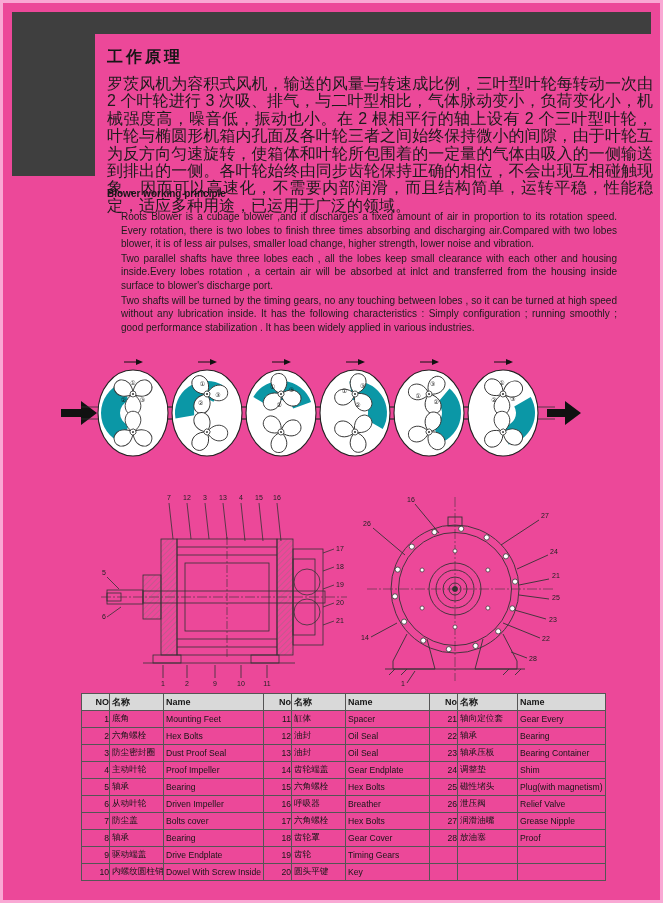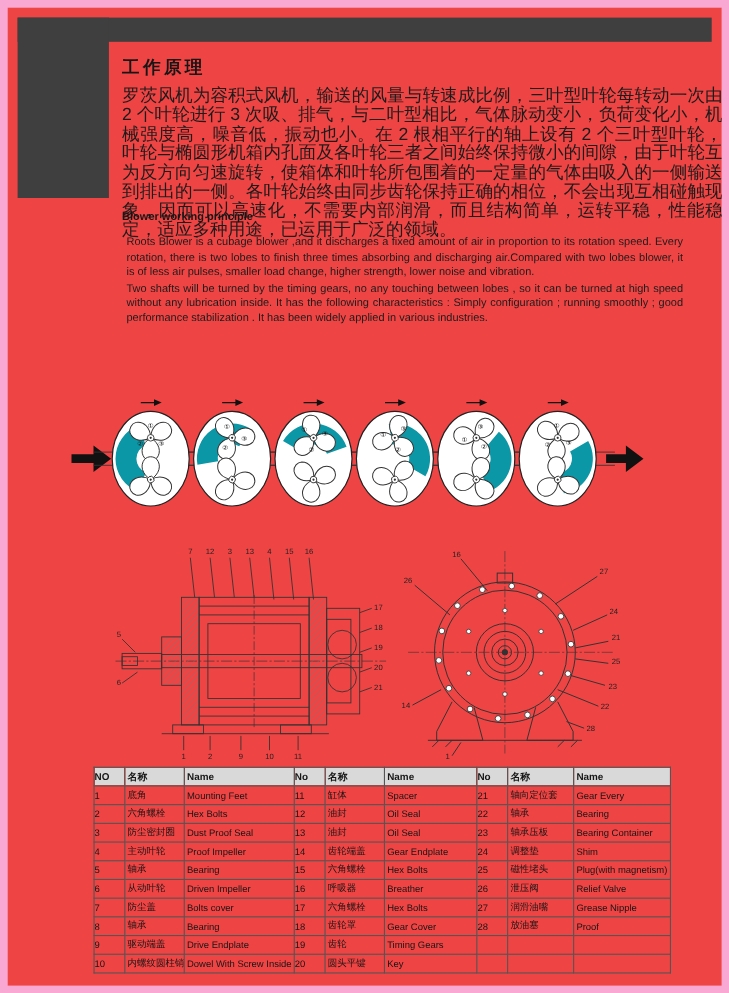--- a/index.html
+++ b/index.html
@@ -1,47 +1,48 @@
 <!DOCTYPE html>
 <html><head>
 <meta charset="utf-8">
 <style>
   *{box-sizing:border-box;margin:0;padding:0}
   html,body{width:663px;height:903px}
   body{font-family:"Liberation Sans","DejaVu Sans",sans-serif;background:#fff;color:#161616;position:relative}
-  .page{position:absolute;inset:0;background:#ef4444;border:7px solid #f9a8d4;overflow:hidden}
+  .page{position:absolute;inset:0;background:#ec4899;border:3px solid #f9a8d4;overflow:hidden}
   .band-top{position:absolute;left:9px;top:9px;right:9px;height:22px;background:#3f3f3f}
   .band-left{position:absolute;left:9px;top:9px;width:83px;height:164px;background:#3f3f3f}
   .cn-title{position:absolute;left:104px;top:44px;font-size:16px;font-weight:bold;letter-spacing:3px}
   .cn-body{position:absolute;left:104px;top:72px;width:546px;font-size:16px;line-height:17.4px;text-align:justify;color:#1c1c1c}
   .en-title{position:absolute;left:104px;top:185px;font-size:10px;font-weight:bold}
   .en-body{position:absolute;left:104px;top:207px;width:510px;font-size:10px;line-height:13.6px;text-align:justify;color:#1c1c1c}
-  .en-body p{margin:0 0 1px 4px}
+  .en-body p{margin:0 0 1px 14px}
   #rotor-svg{position:absolute;left:50px;top:336px}
   #drawing-left{position:absolute;left:96px;top:486px}
   #drawing-right{position:absolute;left:352px;top:486px}
   table.parts{position:absolute;left:78px;top:690px;border-collapse:collapse;table-layout:fixed;width:524px;font-size:8.6px}
   .parts th,.parts td{border:1px solid #555;padding:1px 2px;height:17px;overflow:hidden;white-space:nowrap;text-align:left}
   .parts thead th{background:#d9d9d9;font-size:9px;font-weight:bold}
-  .parts .c-no{text-align:left;padding:1px 0}
+  .parts .c-no{text-align:right;padding:1px 0}
 </style>
 </head>
 <body>
 
 <div class="page">
 
   <div class="band-top" style="background: rgb(63, 63, 63);"></div>
   <div class="band-left" style="background: rgb(63, 63, 63);"></div>
 
   <h1 class="cn-title">工作原理</h1>
   <p class="cn-body">罗茨风机为容积式风机，输送的风量与转速成比例，三叶型叶轮每转动一次由 2 个叶轮进行 3 次吸、排气，与二叶型相比，气体脉动变小，负荷变化小，机械强度高，噪音低，振动也小。在 2 根相平行的轴上设有 2 个三叶型叶轮，叶轮与椭圆形机箱内孔面及各叶轮三者之间始终保持微小的间隙，由于叶轮互为反方向匀速旋转，使箱体和叶轮所包围着的一定量的气体由吸入的一侧输送到排出的一侧。各叶轮始终由同步齿轮保持正确的相位，不会出现互相碰触现象，因而可以高速化，不需要内部润滑，而且结构简单，运转平稳，性能稳定，适应多种用途，已运用于广泛的领域。</p>
 
   <h2 class="en-title">Blower working principle</h2>
   <div class="en-body">
     <p>Roots Blower is a cubage blower ,and it discharges a fixed amount of air in proportion to its rotation speed. Every rotation, there is two lobes to finish three times absorbing and discharging air.Compared with two lobes blower, it is of less air pulses, smaller load change, higher strength, lower noise and vibration.</p>
+    <p>Two parallel shafts have three lobes each , all the lobes keep small clearance with each other and housing inside.Every lobes rotation , a certain air will be absorbed at inlct and transferred from the housing inside surface to blower's discharge port.</p>
     <p>Two shafts will be turned by the timing gears, no any touching between lobes , so it can be turned at high speed without any lubrication inside. It has the following characteristics : Simply configuration ; running smoothly ; good performance stabilization . It has been widely applied in various industries.</p>
   </div>
 
   <svg id="rotor-svg" width="535" height="150" viewBox="0 0 535 150">
     <polygon points="8,70 28,70 28,62 44,74 28,86 28,78 8,78" fill="#111"></polygon>
     <polygon points="494,70 512,70 512,62 528,74 512,86 512,78 494,78" fill="#111"></polygon>
     <g>
         <line x1="28" y1="68" x2="52" y2="68" stroke="#333" stroke-width="0.8"></line>
         <line x1="108" y1="68" x2="132" y2="68" stroke="#333" stroke-width="0.8"></line>
         <line x1="28" y1="80" x2="52" y2="80" stroke="#333" stroke-width="0.8"></line>

